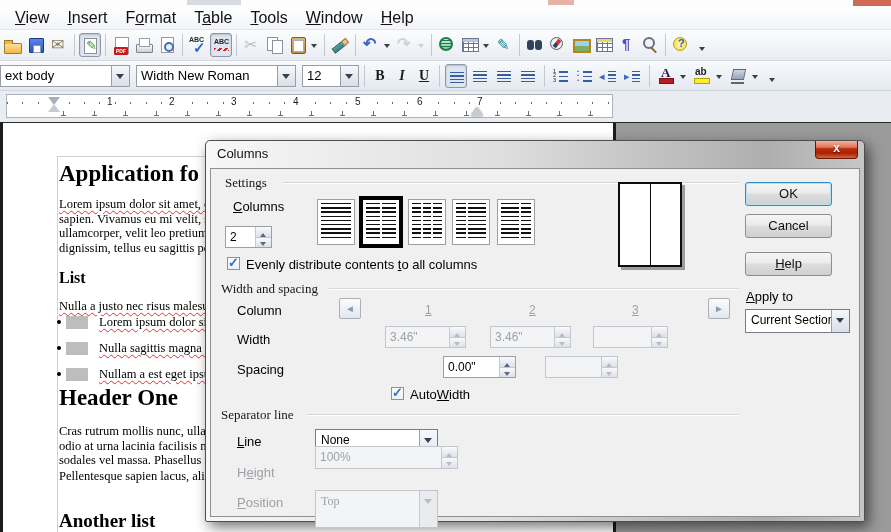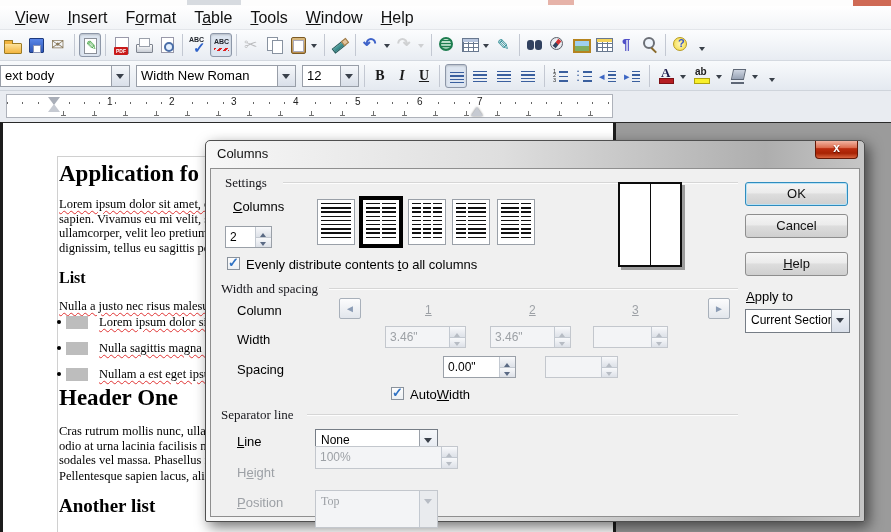--- a/index.html
+++ b/index.html
@@ -151,21 +151,21 @@
   .dcombo.off .dbtn{background:#e9ebee;border-left-color:#c3c9d1;}
   .dcombo.off .dbtn::before{border-top-color:#b7bcc4;}
   .preset{position:absolute;width:38px;height:46px;background:#fff;border:1px solid #9aa0a8;box-sizing:border-box;display:flex;gap:2px;padding:3px;}
   .preset.sel{width:44px;height:52px;border:3px solid #000;box-shadow:0 0 0 1px #000 inset;padding:4px;}
   .pcol{flex:1;background:repeating-linear-gradient(to bottom,#111 0 1.5px,transparent 1.5px 4.2px);}
   .pcol.n2{flex:.55;}
   .abtn{position:absolute;width:22px;height:21px;background:linear-gradient(#fcfcfd,#e2e6ec);border:1px solid #a8b0ba;border-radius:2px;text-align:center;
         font-size:10px;line-height:19px;color:#8b9cb5;box-sizing:border-box;}
   .pv{position:absolute;background:#fff;border:2px solid #0c0c0c;box-shadow:3px 3px 0 rgba(0,0,0,.35);box-sizing:border-box;}
   .pv::before{content:"";position:absolute;left:50%;top:0;bottom:0;width:1px;background:#0c0c0c;}
-  .btn{position:absolute;width:103px;height:24px;font-size:13px;color:#111;text-align:center;line-height:22px;border:1px solid #8e8e8e;border-radius:3px;
+  .btn{position:absolute;width:87px;height:24px;font-size:13px;color:#111;text-align:center;line-height:22px;border:1px solid #8e8e8e;border-radius:3px;
        background:linear-gradient(#f5f5f5,#ebebeb 45%,#dddddd 50%,#cfcfcf);box-sizing:border-box;}
   .btn.focus{border-color:#2f8cbe;box-shadow:inset 0 0 0 1px #b9e2f5;}
 </style>
 </head>
 <body>
 
 <div id="win">
 
   <div class="topstrip">
     <span class="sliv1"></span>
@@ -305,21 +305,21 @@
         <span class="bfield"></span>
         <span class="btext sp">Nullam a est eget ipsum</span>
       </div>
       <div class="dh1" style="top:262px">Header One</div>
       <div class="dp" style="top:301px">
         <div>Cras rutrum mollis nunc, ullar</div>
         <div>odio at urna lacinia facilisis n</div>
         <div>sodales vel massa. Phasellus n</div>
       </div>
       <div class="dp" style="top:346px">Pellentesque sapien lacus, aliq</div>
-      <div class="dh1" style="top:372px;font-size:19px">Another list</div>
+      <div class="dh1" style="top:387px;font-size:19px">Another list</div>
     </div>
   </div>
 
   <div class="dialog">
     <span class="dtitle">Columns</span>
     <span class="dclose">x</span>
     <div class="dclient">
 
       <span class="glabel" style="left:14px;top:6px">Settings</span>
       <span class="gline" style="left:72px;top:13px;width:455px"></span>

